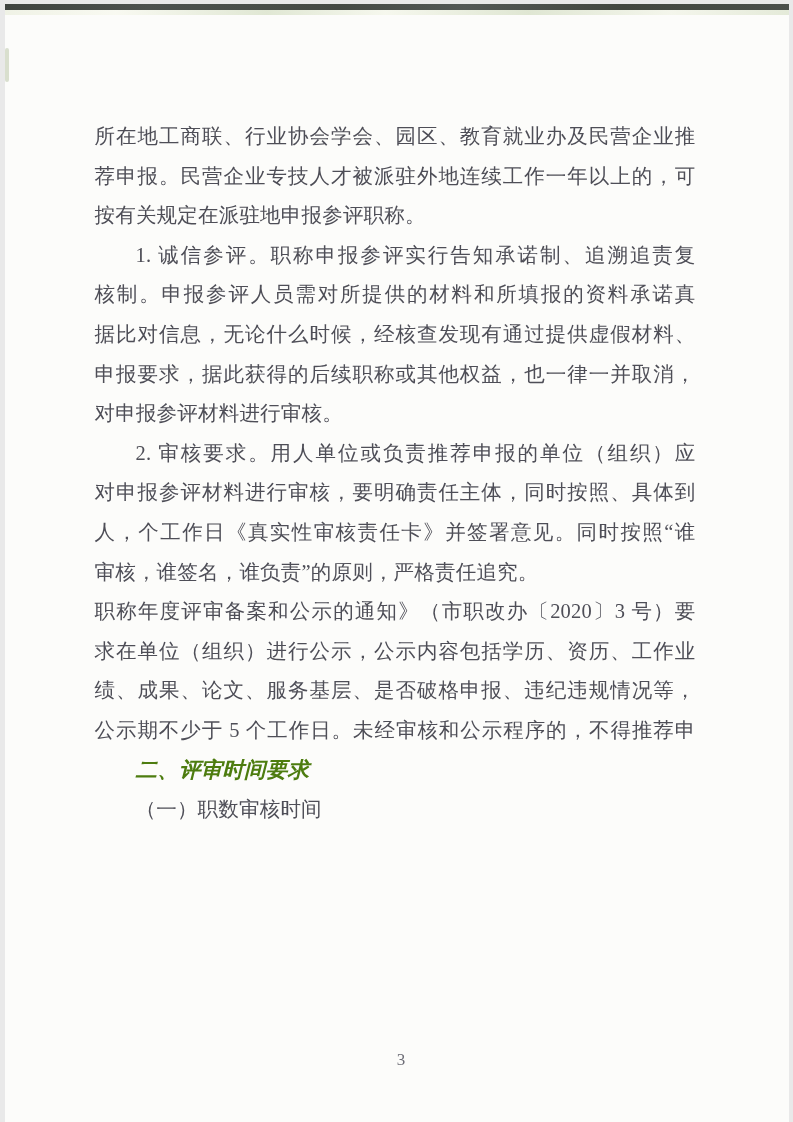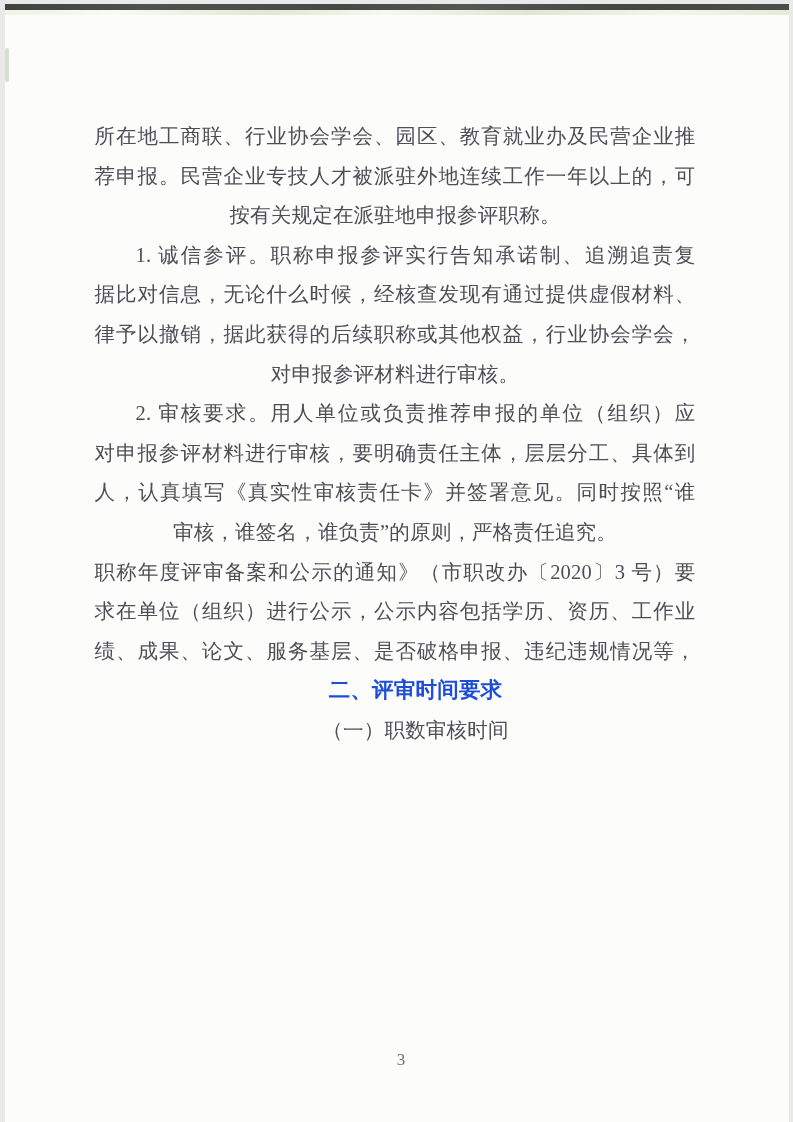--- a/index.html
+++ b/index.html
@@ -48,35 +48,36 @@
     top: 113px;
     left: 90px;
     width: 601px;
     color: #4e4e57;
     font-size: 20.5px;
   }
   .ln {
     margin: 0;
     height: 39.6px;
     line-height: 39.6px;
-    text-align: center;
+    text-align: left;
     letter-spacing: 0.2px;
   }
   .ln.j {
     text-align: justify;
     text-align-last: justify;
   }
   .ln.i {
     text-indent: 41px;
   }
   .ln.b {
     font-family: "Liberation Sans", "DejaVu Sans", sans-serif;
     font-weight: bold;
     font-size: 21.5px;
-    color: #1d4ed8;
+    color: #4d7c0f;
+    font-style: italic;
   }
   .page-number {
     position: absolute;
     top: 1046px;
     left: 0;
     width: 793px;
     text-align: center;
     font-size: 17px;
     color: #6e6e77;
     font-family: "Liberation Serif", "DejaVu Serif", serif;
@@ -89,29 +90,31 @@
 
   <div class="scan-top-bar"></div>
   <div class="scan-top-tint"></div>
   <div class="scan-left-mark"></div>
 
   <main class="text-block">
     <p class="ln j">所在地工商联、行业协会学会、园区、教育就业办及民营企业推</p>
     <p class="ln j">荐申报。民营企业专技人才被派驻外地连续工作一年以上的，可</p>
     <p class="ln">按有关规定在派驻地申报参评职称。</p>
     <p class="ln i j">1. 诚信参评。职称申报参评实行告知承诺制、追溯追责复</p>
+    <p class="ln j">核制。申报参评人员需对所提供的材料和所填报的资料承诺真</p>
     <p class="ln j">据比对信息，无论什么时候，经核查发现有通过提供虚假材料、</p>
-    <p class="ln j">律予以撤销，据此获得的后续职称或其他权益，行业协会学会，</p>
+    <p class="ln j">申报要求，据此获得的后续职称或其他权益，也一律一并取消，</p>
     <p class="ln">对申报参评材料进行审核。</p>
     <p class="ln i j">2. 审核要求。用人单位或负责推荐申报的单位（组织）应</p>
-    <p class="ln j">对申报参评材料进行审核，要明确责任主体，层层分工、具体到</p>
-    <p class="ln j">人，认真填写《真实性审核责任卡》并签署意见。同时按照“谁</p>
+    <p class="ln j">对申报参评材料进行审核，要明确责任主体，同时按照、具体到</p>
+    <p class="ln j">人，个工作日《真实性审核责任卡》并签署意见。同时按照“谁</p>
     <p class="ln">审核，谁签名，谁负责”的原则，严格责任追究。</p>
     <p class="ln j">职称年度评审备案和公示的通知》（市职改办〔2020〕3 号）要</p>
     <p class="ln j">求在单位（组织）进行公示，公示内容包括学历、资历、工作业</p>
     <p class="ln j">绩、成果、论文、服务基层、是否破格申报、违纪违规情况等，</p>
+    <p class="ln j">公示期不少于 5 个工作日。未经审核和公示程序的，不得推荐申</p>
     <p class="ln i b">二、评审时间要求</p>
     <p class="ln i">（一）职数审核时间</p>
   </main>
 
   <div class="page-number">3</div>
 
 </div>
 
 </body></html>

